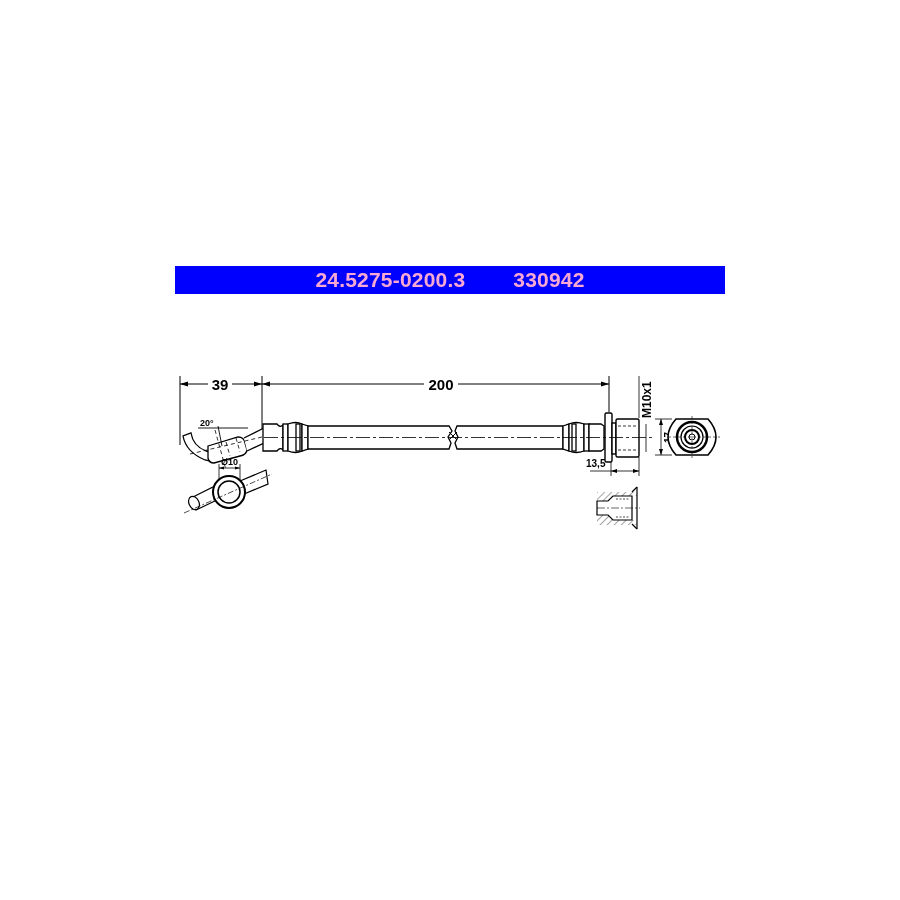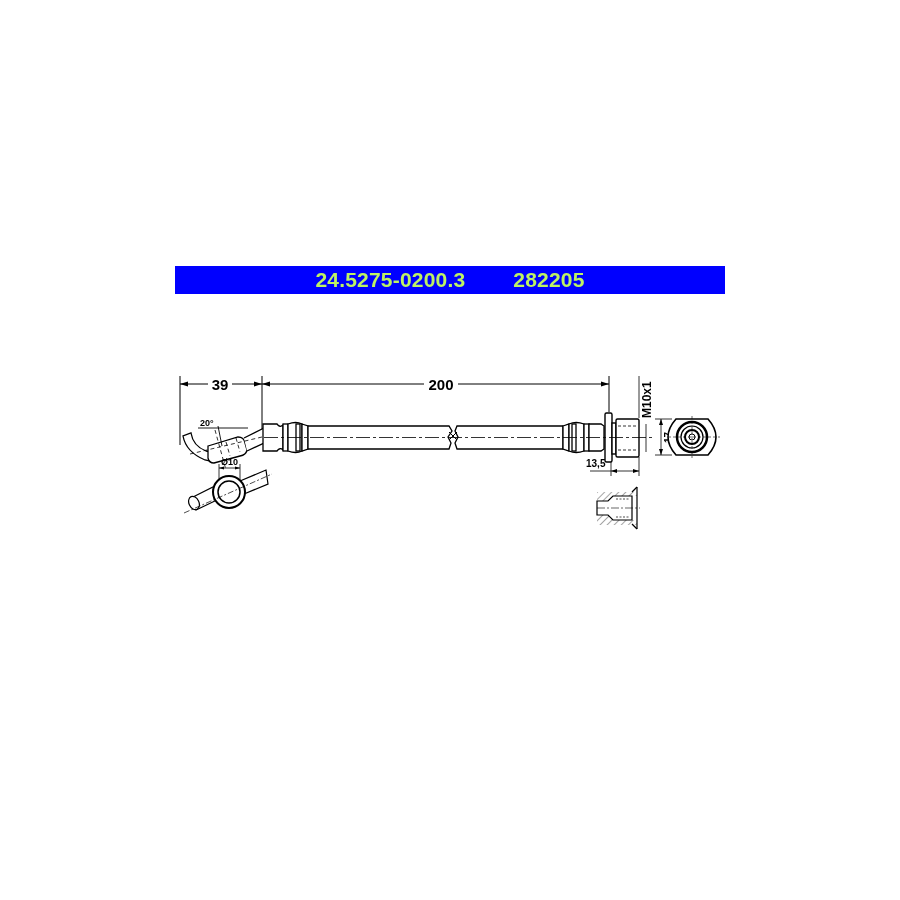--- a/index.html
+++ b/index.html
@@ -14,21 +14,21 @@
       overflow: hidden;
       font-family: "Liberation Sans", sans-serif;
     }
     .title-bar {
       position: absolute;
       left: 175px;
       top: 266px;
       width: 550px;
       height: 28px;
       background: #0000ff;
-      color: #bef264;
+      color: #f9a8d4;
       font-weight: bold;
       font-size: 21px;
       display: flex;
       align-items: center;
       justify-content: center;
       gap: 48px;
       letter-spacing: 0.2px;
     }
     .title-bar span { display: inline-block; }
     .drawing {
@@ -42,21 +42,21 @@
       font-family: "Liberation Sans", sans-serif;
       font-weight: bold;
       fill: #000;
     }
   </style>
 </head>
 <body>
 
 <div class="title-bar">
   <span>24.5275-0200.3</span>
-  <span>282205</span>
+  <span>330942</span>
 </div>
 
 <svg class="drawing" viewBox="0 0 900 900" xmlns="http://www.w3.org/2000/svg">
 
   <g stroke="#000" stroke-width="1" fill="none">
 
     <line x1="180" y1="376" x2="180" y2="445"></line>
     <line x1="262" y1="376" x2="262" y2="432"></line>
     <line x1="609" y1="376" x2="609" y2="412"></line>
 

